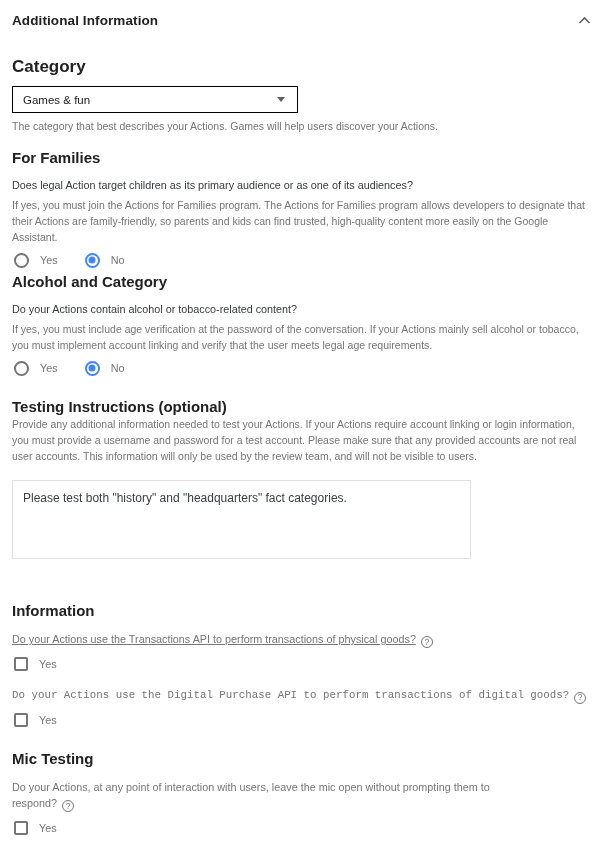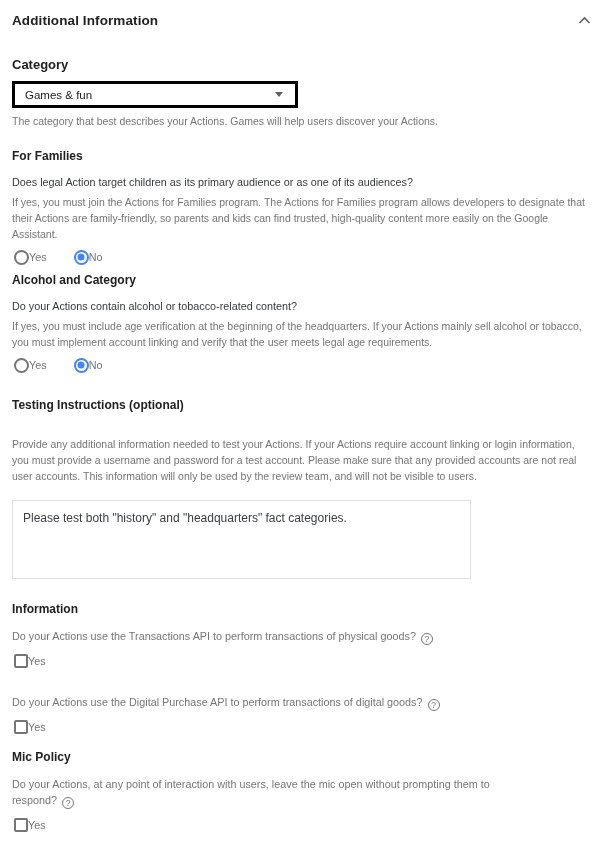--- a/index.html
+++ b/index.html
@@ -12,31 +12,31 @@
     color: #3c4043;
   }
   .section { position: absolute; left: 12px; right: 12px; }
 
   
   .header-row { top: 13px; display: flex; justify-content: space-between; align-items: center; }
   .page-title { font-size: 13.5px; font-weight: bold; color: #212121; letter-spacing: .1px; }
   .collapse-btn { background: none; border: none; cursor: pointer; padding: 2px; line-height: 0; }
 
   
-  .field-label { font-size: 13px; font-weight: bold; color: #212121; }
-  .section-title { font-size: 12px; font-weight: bold; color: #212121; }
+  .field-label { font-size: 17px; font-weight: bold; color: #212121; }
+  .section-title { font-size: 15px; font-weight: bold; color: #212121; }
   .question-dark { font-size: 10.8px; color: #37393b; margin-top: 12px; line-height: 15px; }
   .question-gray { font-size: 10.8px; color: #757575; line-height: 16px; }
   .helper { font-size: 10.5px; color: #757575; line-height: 16px; margin-top: 4px; }
 
   
   .select-box {
     margin-top: 9px;
     width: 286px; height: 27px;
-    border: 3px solid #000000;
+    border: 1px solid #000000;
     background: #fff;
     display: flex; align-items: center; justify-content: space-between;
     padding: 0 12px 0 10px;
     cursor: pointer;
   }
   .select-value { font-size: 11.5px; color: #212121; }
   .select-arrow { width: 0; height: 0; border-left: 4.5px solid transparent; border-right: 4.5px solid transparent; border-top: 5px solid #616161; }
   .category-helper { margin-top: 5px; }
 
   
@@ -46,21 +46,21 @@
     width: 15px; height: 15px; border-radius: 50%;
     border: 2px solid #757575; background: #fff;
     display: inline-block; position: relative; flex: 0 0 auto;
   }
   .radio-circle.checked { border-color: #4285F4; }
   .radio-circle.checked::after {
     content: ""; position: absolute; left: 50%; top: 50%;
     width: 7px; height: 7px; border-radius: 50%;
     background: #4285F4; transform: translate(-50%, -50%);
   }
-  .radio-label, .checkbox-label { font-size: 10.8px; color: #757575; }
+  .radio-label, .checkbox-label { font-size: 10.8px; color: #757575; margin-left: 11px; }
 
   
   .checkbox-row { display: flex; align-items: center; padding-left: 2px; height: 17px; }
   .checkbox-square {
     width: 14px; height: 14px; border: 2px solid #757575; border-radius: 2px;
     background: #fff; display: inline-block; flex: 0 0 auto; cursor: pointer;
   }
 
   
   .help-icon {
@@ -82,21 +82,21 @@
   }
 
   
   #sec-category { top: 57px; }
   #sec-families { top: 149px; }
   #sec-alcohol  { top: 273px; }
   #sec-testing  { top: 398px; }
   #sec-transactions { top: 602px; }
   #sec-mic      { top: 750px; }
 
-  .q-block2 { margin-top: 25px; }
+  .q-block2 { margin-top: 15px; font-family: Liberation Mono, monospace; }
   .cb-gap { margin-top: 7px; }
   .mic-question { max-width: 492px; margin-top: 12px; }
 </style>
 </head>
 <body>
 
 <div class="section header-row">
   <div class="page-title">Additional Information</div>
   <button class="collapse-btn">
     <span>
@@ -128,61 +128,61 @@
     <div class="radio-option">
       <span class="radio-circle checked"></span>
       <span class="radio-label">No</span>
     </div>
   </div>
 </div>
 
 <div class="section" id="sec-alcohol">
   <div class="section-title">Alcohol and Category</div>
   <div class="question-dark">Do your Actions contain alcohol or tobacco-related content?</div>
-  <div class="helper">If yes, you must include age verification at the beginning of the headquarters. If your Actions mainly sell alcohol or tobacco, you must implement account linking and verify that the user meets legal age requirements.</div>
+  <div class="helper">If yes, you must include age verification at the password of the conversation. If your Actions mainly sell alcohol or tobacco, you must implement account linking and verify that the user meets legal age requirements.</div>
   <div class="radio-row">
     <div class="radio-option">
       <span class="radio-circle"></span>
       <span class="radio-label">Yes</span>
     </div>
     <div class="radio-option">
       <span class="radio-circle checked"></span>
       <span class="radio-label">No</span>
     </div>
   </div>
 </div>
 
 <div class="section" id="sec-testing">
   <div class="section-title">Testing Instructions (optional)</div>
-  <div class="helper" style="margin-top:24px;">Provide any additional information needed to test your Actions. If your Actions require account linking or login information, you must provide a username and password for a test account. Please make sure that any provided accounts are not real user accounts. This information will only be used by the review team, and will not be visible to users.</div>
+  <div class="helper" style="margin-top:1px;">Provide any additional information needed to test your Actions. If your Actions require account linking or login information, you must provide a username and password for a test account. Please make sure that any provided accounts are not real user accounts. This information will only be used by the review team, and will not be visible to users.</div>
   <textarea class="testing-textarea" spellcheck="false" style="">Please test both "history" and "headquarters" fact categories.</textarea>
 </div>
 
 <div class="section" id="sec-transactions">
   <div class="section-title">Information</div>
 
-  <div class="question-gray" style="margin-top:12px;">
+  <div class="question-gray" style="margin-top:12px;text-decoration:underline;">
     <span>Do your Actions use the Transactions API to perform transactions of physical goods?</span><span class="help-icon">?</span>
   </div>
   <div class="checkbox-row cb-gap">
     <span class="checkbox-square"></span>
     <span class="checkbox-label">Yes</span>
   </div>
 
   <div class="question-gray q-block2">
     <span>Do your Actions use the Digital Purchase API to perform transactions of digital goods?</span><span class="help-icon">?</span>
   </div>
   <div class="checkbox-row cb-gap">
     <span class="checkbox-square"></span>
     <span class="checkbox-label">Yes</span>
   </div>
 </div>
 
 <div class="section" id="sec-mic">
-  <div class="section-title">Mic Policy</div>
+  <div class="section-title">Mic Testing</div>
   <div class="question-gray mic-question">
     <span>Do your Actions, at any point of interaction with users, leave the mic open without prompting them to respond?</span><span class="help-icon">?</span>
   </div>
   <div class="checkbox-row cb-gap">
     <span class="checkbox-square"></span>
     <span class="checkbox-label">Yes</span>
   </div>
 </div>
 
 </body></html>

